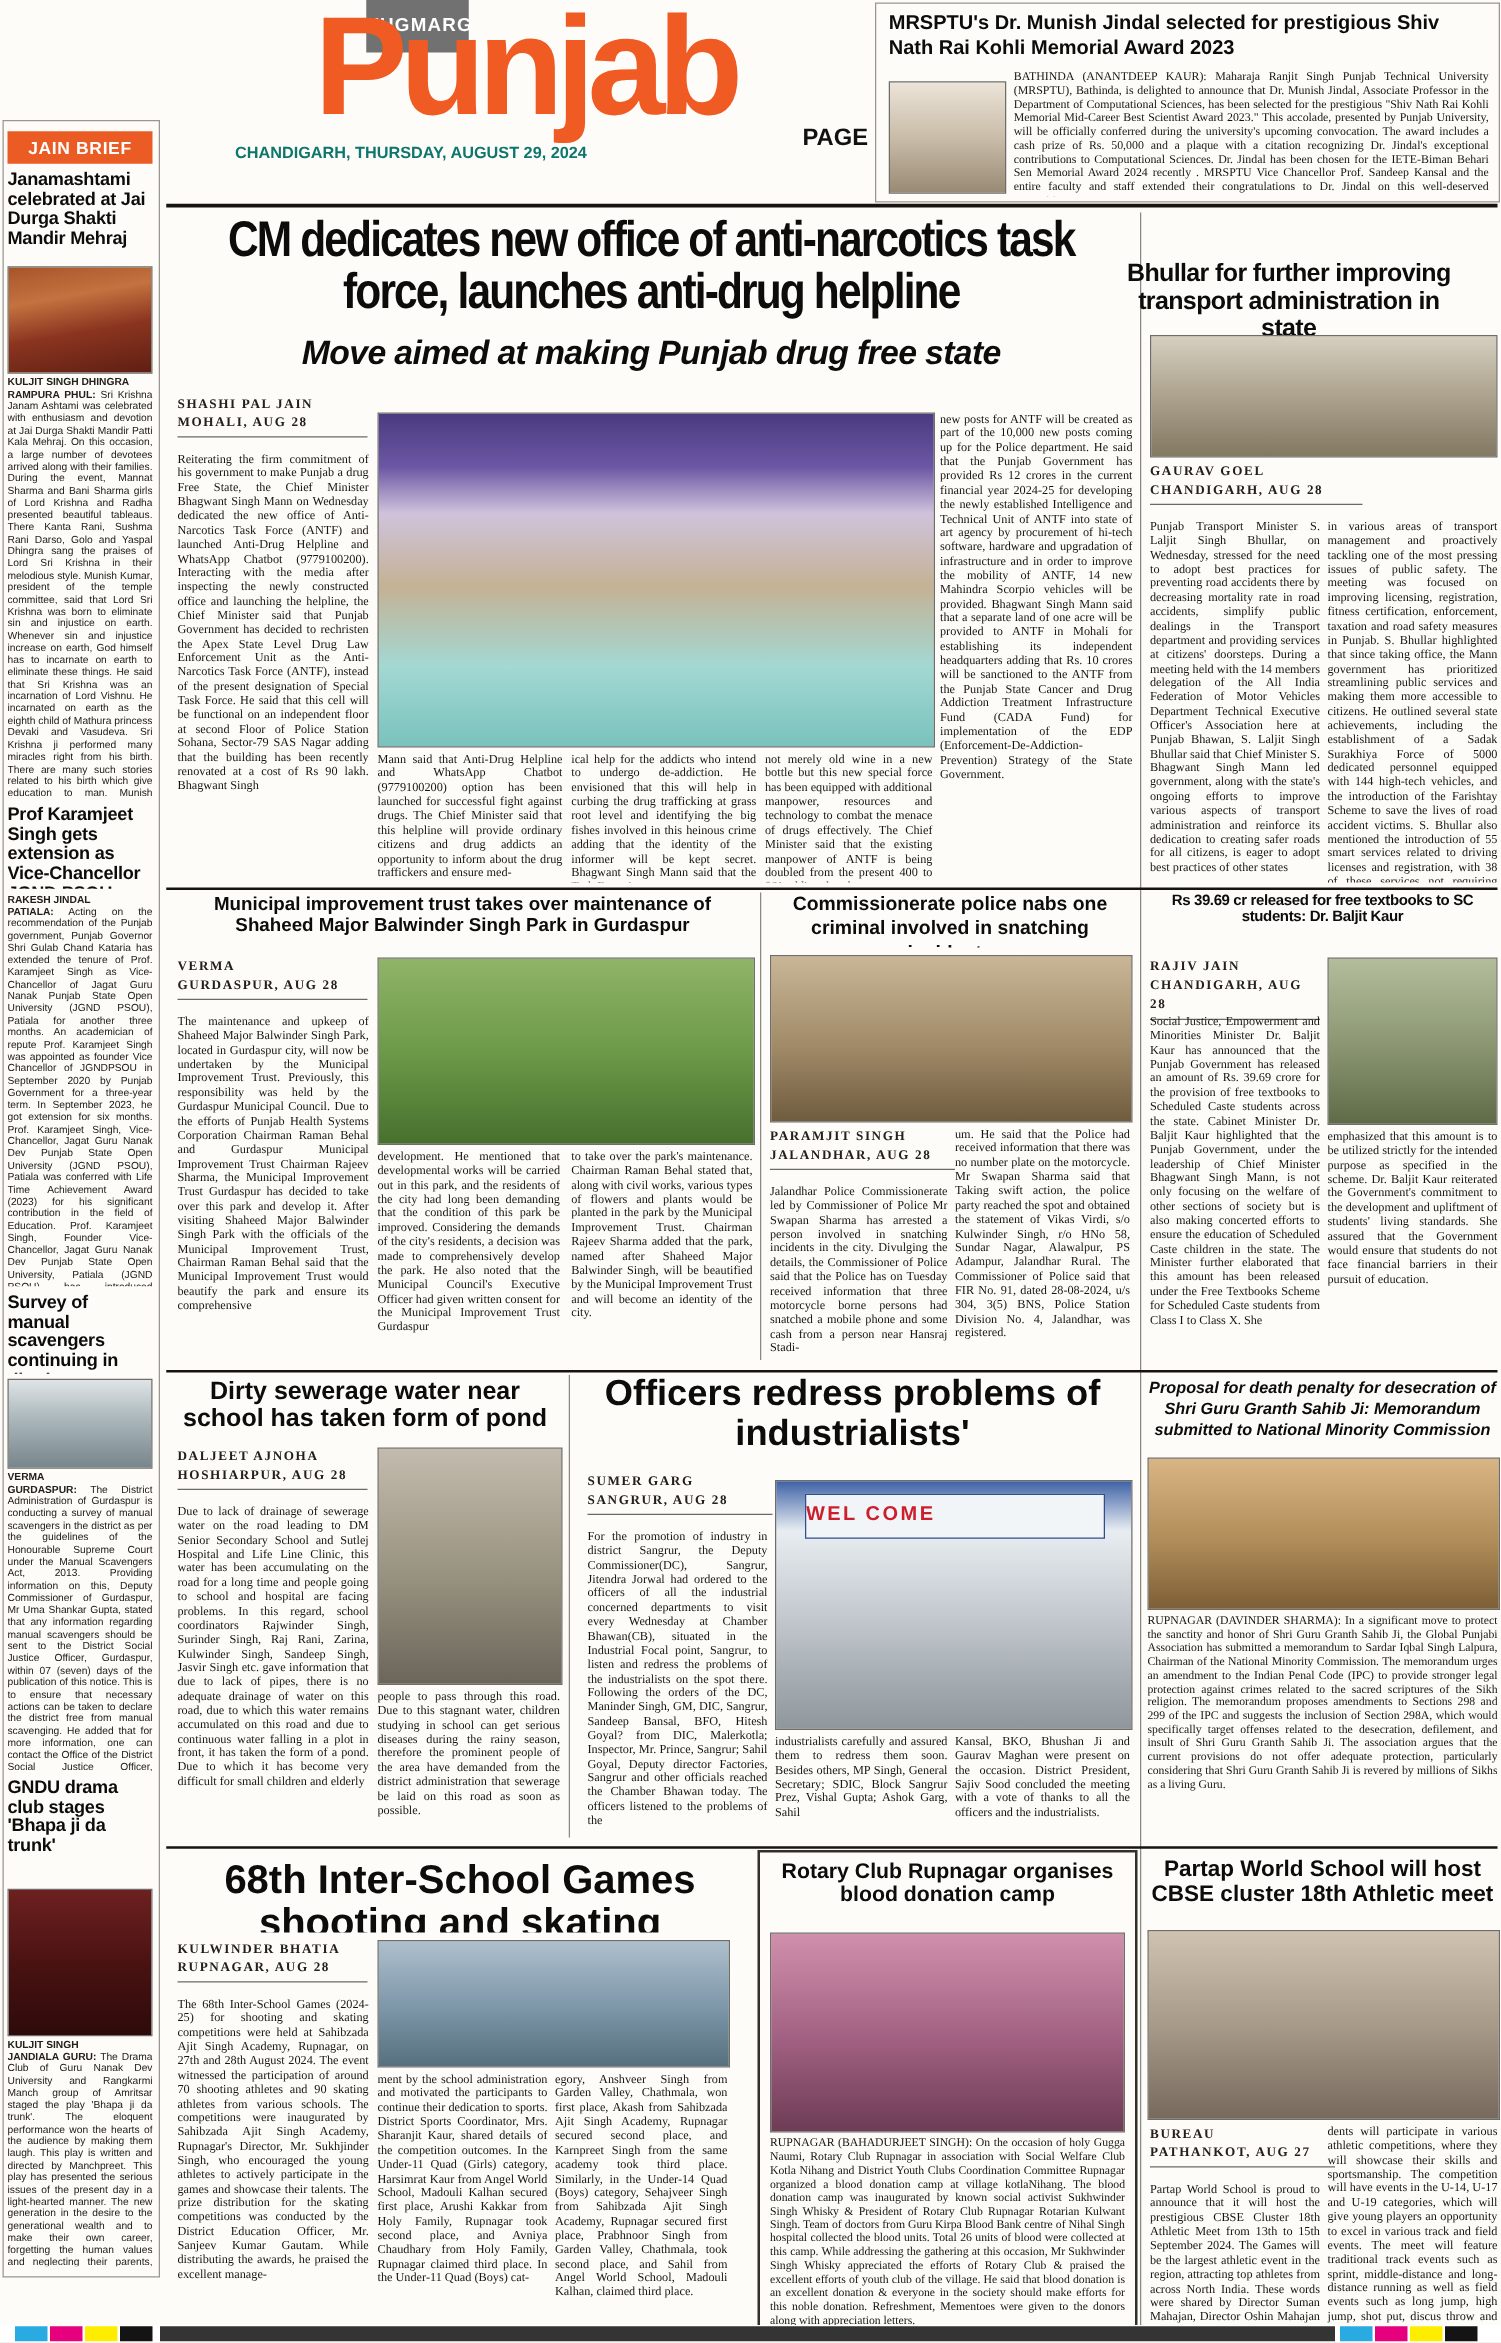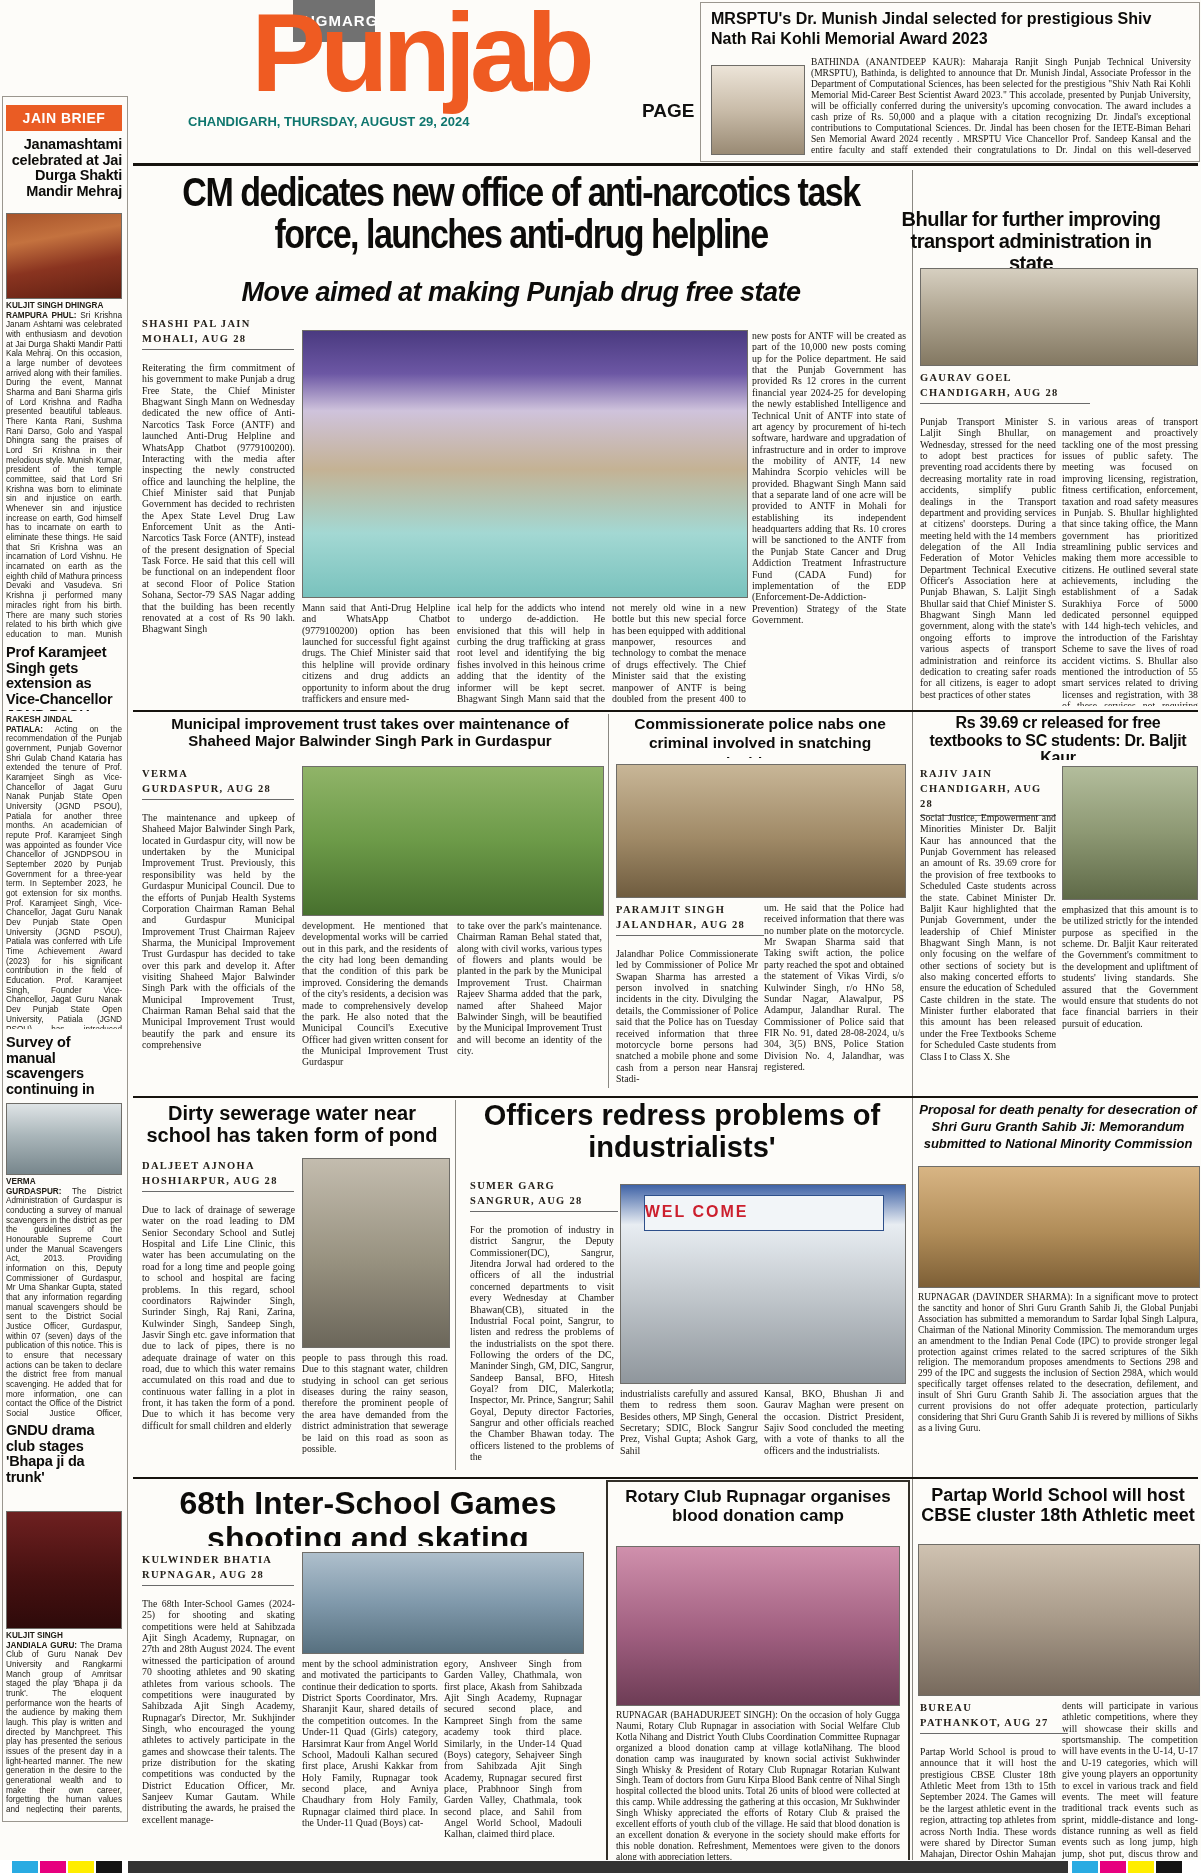--- a/index.html
+++ b/index.html
@@ -3,21 +3,21 @@
 <meta charset="utf-8">
 <style>
   html,body{margin:0;padding:0;background:#e9e7e2;}
   .page{position:relative;width:1201px;height:1874px;background:#fdfcf9;margin:0 auto;
         font-family:"Liberation Serif",serif;color:#16130e;overflow:hidden;}
   
   .head{position:absolute;font-family:"Liberation Sans",sans-serif;font-weight:bold;
         color:#0d0c0a;text-align:center;overflow:hidden;line-height:1.1;}
   .headline-xl{font-size:34px;font-weight:900;letter-spacing:-1.5px;line-height:1.03;
         transform:scaleY(1.18);transform-origin:top center;}
-  .subhead{font-style:italic;font-weight:900;font-size:27px;letter-spacing:-0.5px;margin-top:10px;}
+  .subhead{font-style:italic;font-weight:900;font-size:27px;letter-spacing:-0.5px;}
   .body-text{position:absolute;font:9.8px/1.16 "Liberation Serif",serif;text-align:justify;
         overflow:hidden;color:#181510;}
   .byline{position:absolute;font-family:"Liberation Serif",serif;font-size:10.5px;font-weight:600;
         letter-spacing:1.3px;color:#24201a;border-bottom:1.5px solid #6a6a6a;padding-bottom:3px;
         line-height:1.45;overflow:hidden;}
   
   .hr{position:absolute;background:#17140f;height:2px;}
   .vr{position:absolute;background:#8a8882;width:1px;}
   .photo{position:absolute;border:1px solid #6f6d68;}
   .boxed{position:absolute;border:1px solid #9a968e;background:#fdfcf9;}
@@ -75,21 +75,21 @@
     <div class="head" style="left:10px;top:6px;width:478px;height:42px;font-size:16px;line-height:1.25;text-align:left;">MRSPTU's Dr. Munish Jindal selected for prestigious Shiv Nath Rai Kohli Memorial Award 2023</div>
     <div class="photo g-port" style="left:10px;top:62px;width:92px;height:88px;"></div>
     <div class="body-text" style="left:110px;top:54px;width:380px;height:100px;font-size:9.5px;">BATHINDA (ANANTDEEP KAUR): Maharaja Ranjit Singh Punjab Technical University (MRSPTU), Bathinda, is delighted to announce that Dr. Munish Jindal, Associate Professor in the Department of Computational Sciences, has been selected for the prestigious "Shiv Nath Rai Kohli Memorial Mid-Career Best Scientist Award 2023." This accolade, presented by Punjab University, will be officially conferred during the university's upcoming convocation. The award includes a cash prize of Rs. 50,000 and a plaque with a citation recognizing Dr. Jindal's exceptional contributions to Computational Sciences. Dr. Jindal has been chosen for the IETE-Biman Behari Sen Memorial Award 2024 recently . MRSPTU Vice Chancellor Prof. Sandeep Kansal and the entire faculty and staff extended their congratulations to Dr. Jindal on this well-deserved recognition.</div>
   </div>
 
   <div class="hr" style="left:133px;top:163px;width:1065px;height:3px;"></div>
 
   <div class="sidebar">
     <div class="nb-head" style="top:8px;">JAIN BRIEF</div>
 
-    <div class="sb-h" style="top:40px;height:72px;text-align:right;">Janamashtami celebrated at Jai Durga Shakti Mandir Mehraj</div>
+    <div class="sb-h" style="top:40px;height:72px;">Janamashtami celebrated at Jai Durga Shakti Mandir Mehraj</div>
     <div class="photo g-janam" style="left:3px;top:116px;width:114px;height:84px;"></div>
     <div class="sb-t" style="top:204px;height:338px;">
       <span class="sb-rep">KULJIT SINGH DHINGRA</span><br>
       <span class="sb-rep">RAMPURA PHUL:</span>
       <span>Sri Krishna Janam Ashtami was celebrated with enthusiasm and devotion at Jai Durga Shakti Mandir Patti Kala Mehraj. On this occasion, a large number of devotees arrived along with their families. During the event, Mannat Sharma and Bani Sharma girls of Lord Krishna and Radha presented beautiful tableaus. There Kanta Rani, Sushma Rani Darso, Golo and Yaspal Dhingra sang the praises of Lord Sri Krishna in their melodious style. Munish Kumar, president of the temple committee, said that Lord Sri Krishna was born to eliminate sin and injustice on earth. Whenever sin and injustice increase on earth, God himself has to incarnate on earth to eliminate these things. He said that Sri Krishna was an incarnation of Lord Vishnu. He incarnated on earth as the eighth child of Mathura princess Devaki and Vasudeva. Sri Krishna ji performed many miracles right from his birth. There are many such stories related to his birth which give education to man. Munish Kumar said that the festival of Shri Krishna Janmashtami gives us a message to strengthen mutual brotherhood. Poonam Singla, Happy Singla, Tota, Shiv, Amritpal Singh, Bittu Joshi, Amrik Singh, Abhi Kumar, Ramesh Rajasthani, Lovepreet Bansal, Asu, Bittu Seth, Gora Singh etc. were present on this occasion.</span>
     </div>
 
     <div class="sb-h" style="top:548px;height:66px;">Prof Karamjeet Singh gets extension as Vice-Chancellor JGND PSOU</div>
     <div class="sb-t" style="top:618px;height:314px;">
       <span class="sb-rep">RAKESH JINDAL</span><br>
@@ -152,21 +152,21 @@
   <div class="vr" style="left:608px;top:714px;height:374px;"></div>
   <div class="head" style="left:616px;top:714px;width:288px;height:44px;font-size:15.5px;line-height:1.25;">Commissionerate police nabs one criminal involved in snatching incidents</div>
   <div class="photo g-police" style="left:616px;top:764px;width:288px;height:132px;"></div>
   <div class="byline" style="left:616px;top:902px;width:148px;">
     <div>PARAMJIT SINGH</div>
     <div>JALANDHAR, AUG 28</div>
   </div>
   <div class="body-text" style="left:616px;top:948px;width:142px;height:140px;">Jalandhar Police Commissionerate led by Commissioner of Police Mr Swapan Sharma has arrested a person involved in snatching incidents in the city. Divulging the details, the Commissioner of Police said that the Police has on Tuesday received information that three motorcycle borne persons had snatched a mobile phone and some cash from a person near Hansraj Stadi-</div>
   <div class="body-text" style="left:764px;top:902px;width:140px;height:186px;">um. He said that the Police had received information that there was no number plate on the motorcycle. Mr Swapan Sharma said that Taking swift action, the police party reached the spot and obtained the statement of Vikas Virdi, s/o Kulwinder Singh, r/o HNo 58, Sundar Nagar, Alawalpur, PS Adampur, Jalandhar Rural. The Commissioner of Police said that FIR No. 91, dated 28-08-2024, u/s 304, 3(5) BNS, Police Station Division No. 4, Jalandhar, was registered.</div>
 
-  <div class="head" style="left:918px;top:714px;width:280px;height:46px;font-size:16px;letter-spacing:-0.3px;">Rs 39.69 cr released for free textbooks to SC students: Dr. Baljit Kaur</div>
+  <div class="head" style="left:918px;top:714px;width:280px;height:46px;font-size:12px;letter-spacing:-0.3px;">Rs 39.69 cr released for free textbooks to SC students: Dr. Baljit Kaur</div>
   <div class="byline" style="left:920px;top:766px;width:136px;">
     <div>RAJIV JAIN</div>
     <div>CHANDIGARH, AUG 28</div>
   </div>
   <div class="photo g-kaur" style="left:1062px;top:766px;width:134px;height:132px;"></div>
   <div class="body-text" style="left:920px;top:812px;width:136px;height:282px;">Social Justice, Empowerment and Minorities Minister Dr. Baljit Kaur has announced that the Punjab Government has released an amount of Rs. 39.69 crore for the provision of free textbooks to Scheduled Caste students across the state. Cabinet Minister Dr. Baljit Kaur highlighted that the Punjab Government, under the leadership of Chief Minister Bhagwant Singh Mann, is not only focusing on the welfare of other sections of society but is also making concerted efforts to ensure the education of Scheduled Caste children in the state. The Minister further elaborated that this amount has been released under the Free Textbooks Scheme for Scheduled Caste students from Class I to Class X. She</div>
   <div class="body-text" style="left:1062px;top:904px;width:136px;height:190px;">emphasized that this amount is to be utilized strictly for the intended purpose as specified in the scheme. Dr. Baljit Kaur reiterated the Government's commitment to the development and upliftment of students' living standards. She assured that the Government would ensure that students do not face financial barriers in their pursuit of education.</div>
 
   <div class="hr" style="left:133px;top:1096px;width:1065px;"></div>
 

